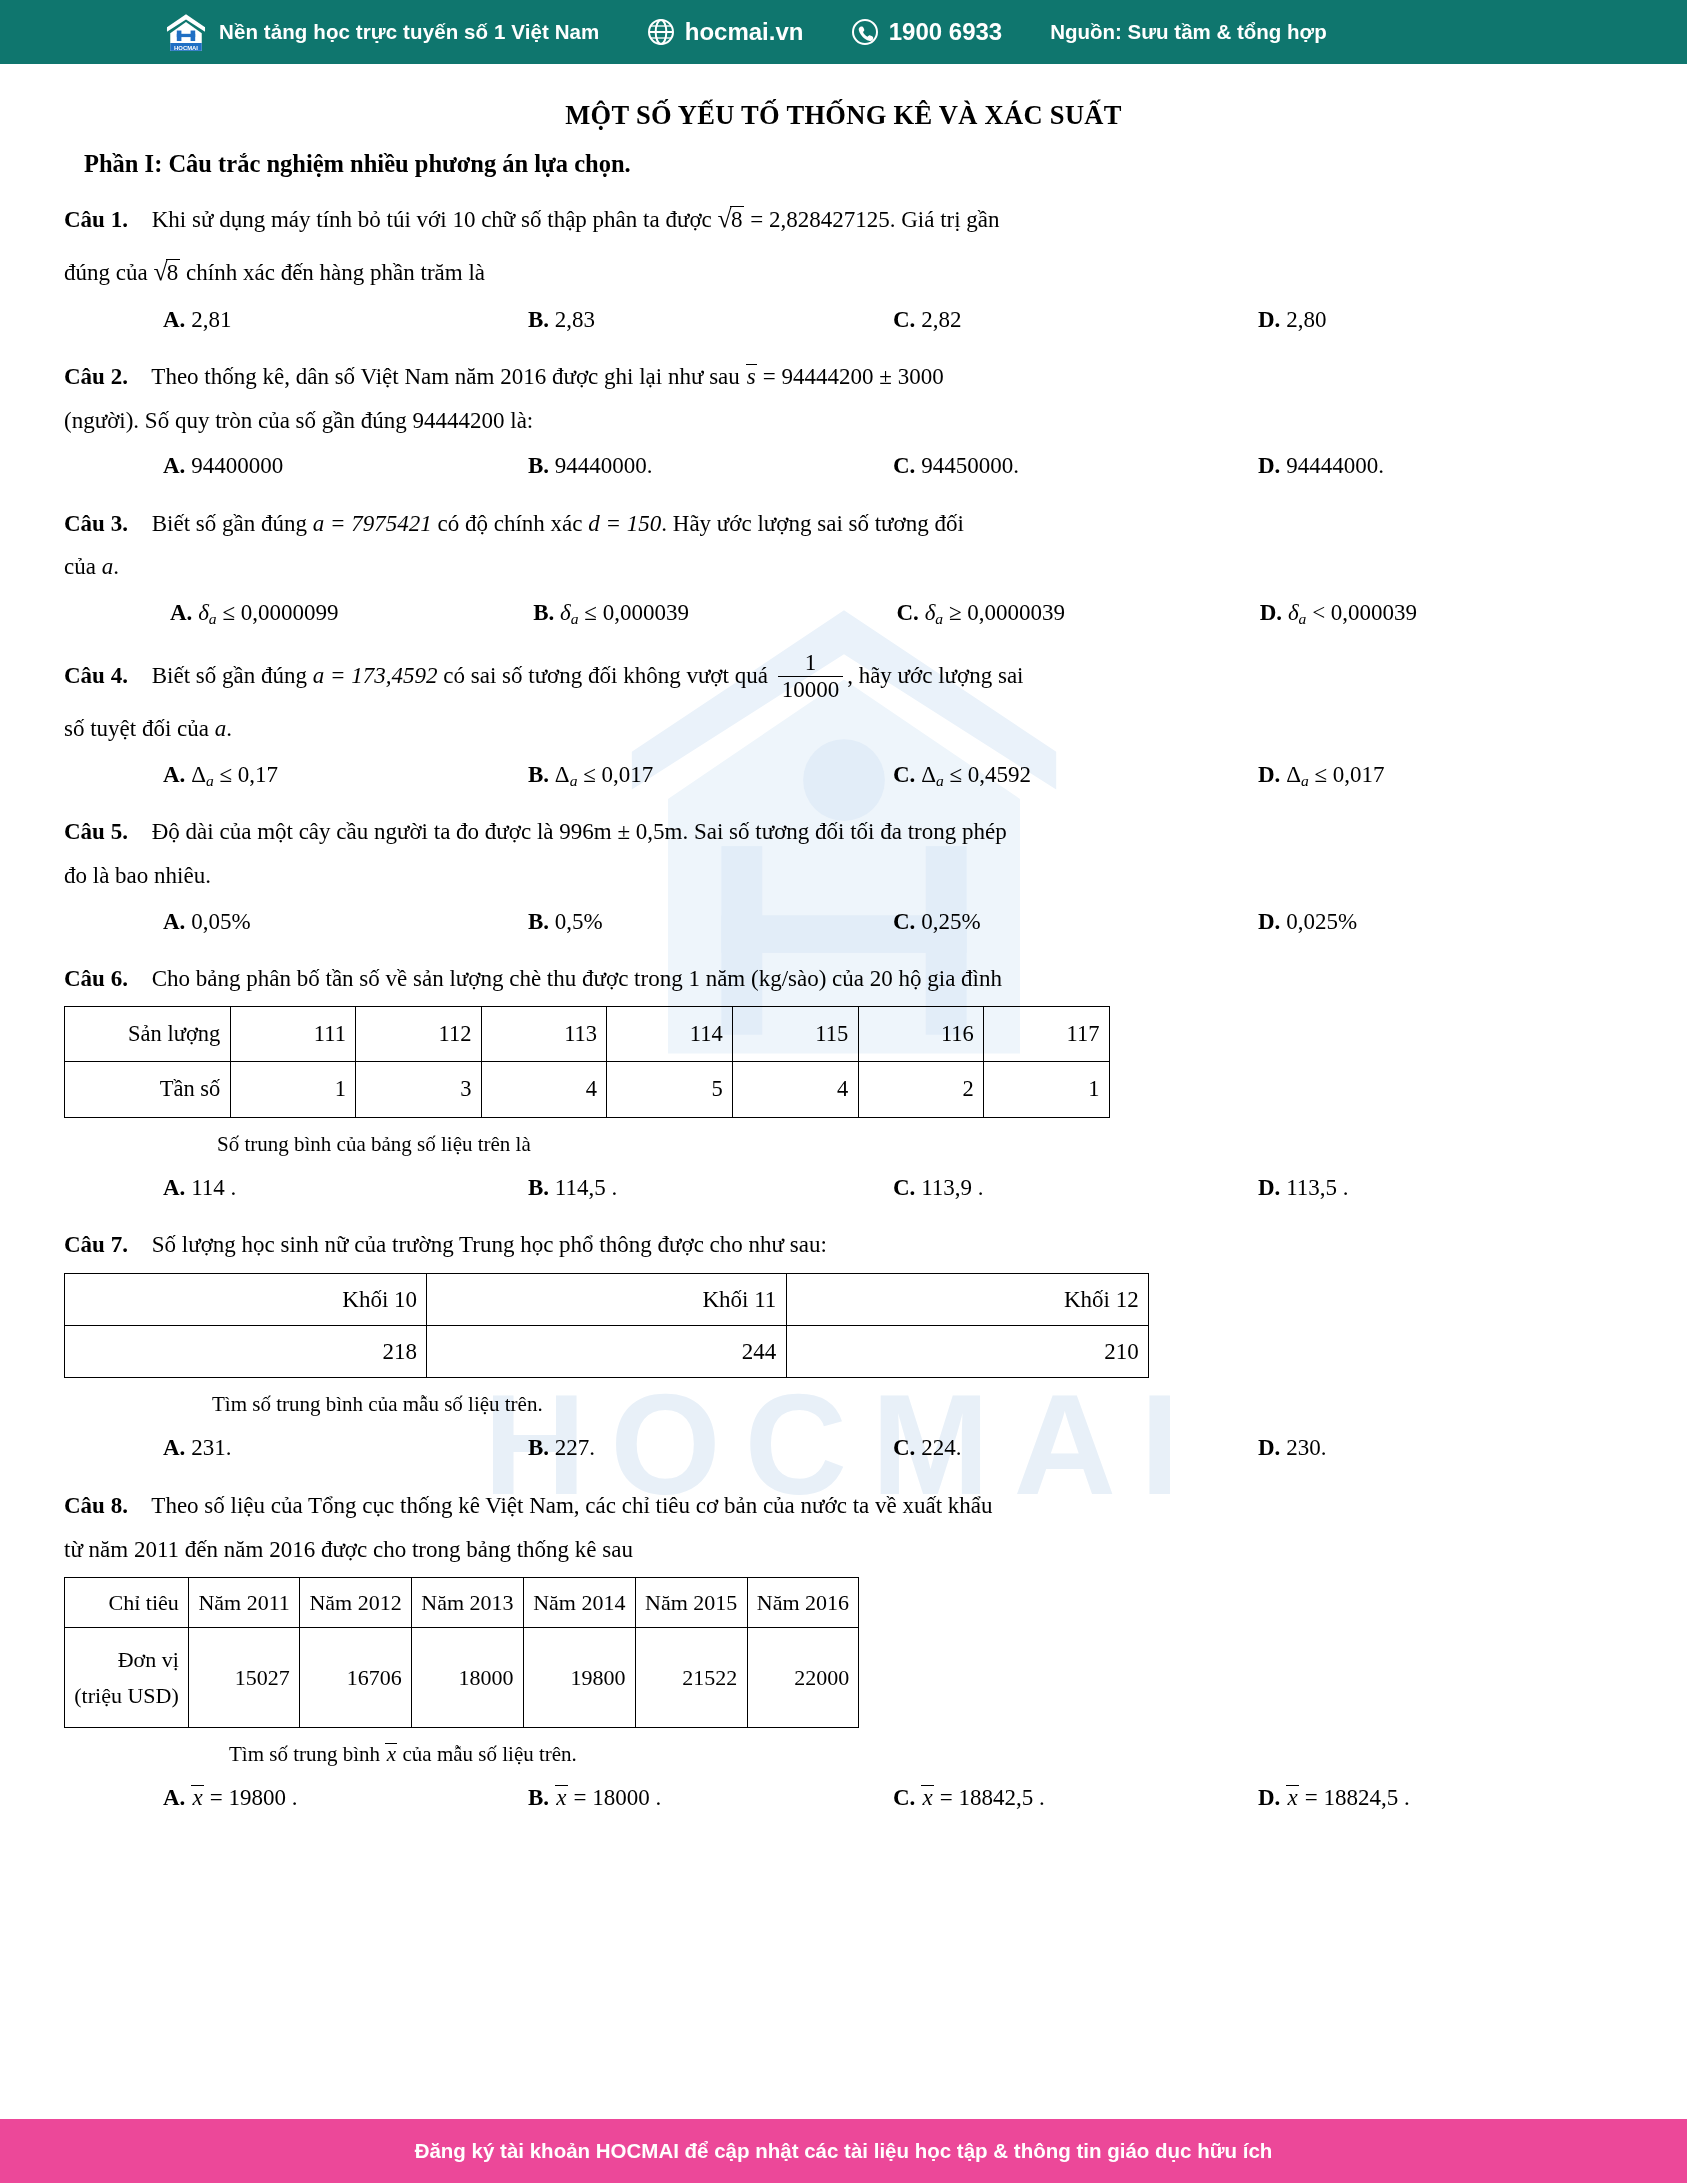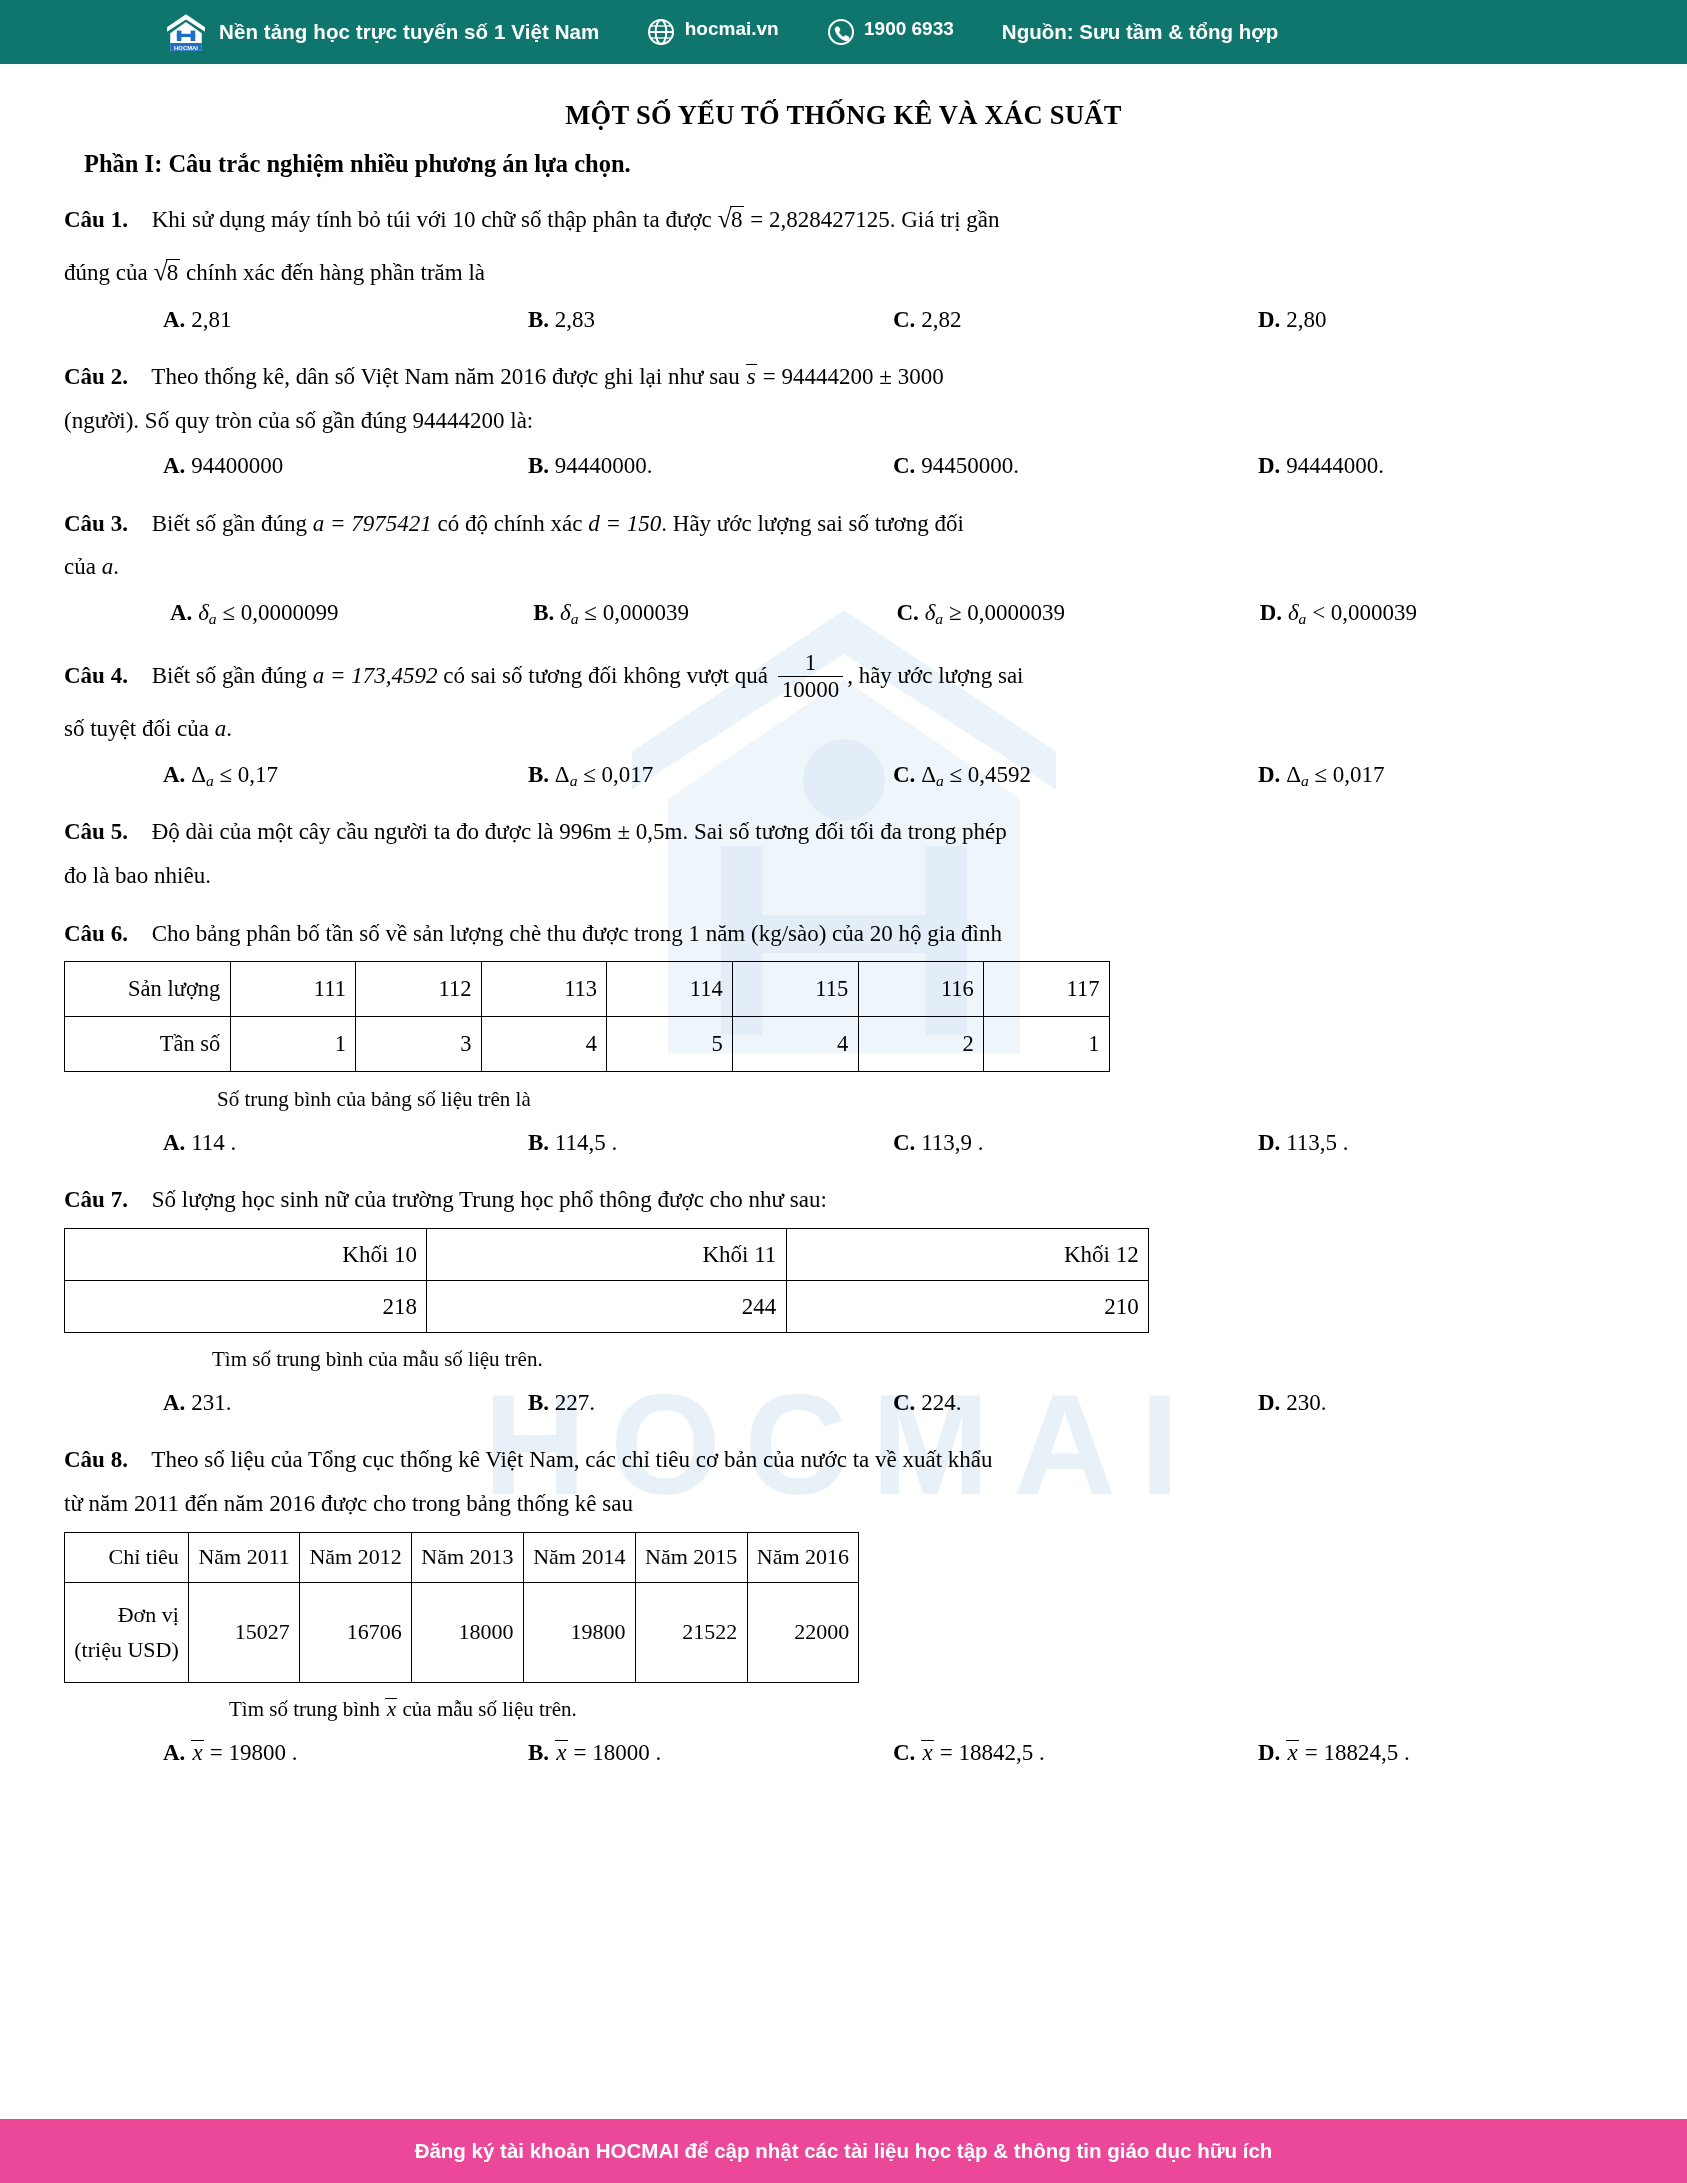--- a/index.html
+++ b/index.html
@@ -71,21 +71,22 @@
   }
   .topbar .slogan {
     font-size: 20.5px;
     font-weight: bold;
     letter-spacing: 0.1px;
     white-space: nowrap;
   }
   .topbar .sep { width: 48px; flex: none; }
   .topbar .item {
     display: flex;
-    font-size: 19px;
+    align-items: center;
+    font-size: 24px;
     font-weight: bold;
     white-space: nowrap;
   }
   .topbar .item .ic {
     width: 28px; height: 28px;
     margin-right: 9.3px;
     flex: none;
   }
   .topbar .source {
     font-size: 20.5px;
@@ -344,20 +345,26 @@
         <div class="ch"><b>C.</b> <span>Δ</span><span class="sub">a</span> <span>≤ 0,4592</span></div>
         <div class="ch"><b>D.</b> <span>Δ</span><span class="sub">a</span> <span>≤ 0,017</span></div>
       </div>
     </div>
 
     <div class="q">
       <span class="lbl">Câu 5.</span>
       <span>Độ dài của một cây cầu người ta đo được là</span>
       <span class="mathup">996m ± 0,5m</span><span>. Sai số tương đối tối đa trong phép</span>
       <div style="margin-top:6.6px">đo là bao nhiêu.</div>
+      <div class="choices">
+        <div class="ch"><b>A.</b> <span>0,05%</span></div>
+        <div class="ch"><b>B.</b> <span>0,5%</span></div>
+        <div class="ch"><b>C.</b> <span>0,25%</span></div>
+        <div class="ch"><b>D.</b> <span>0,025%</span></div>
+      </div>
     </div>
 
     <div class="q">
       <span class="lbl">Câu 6.</span>
       <span>Cho bảng phân bố tần số về sản lượng chè thu được trong 1 năm (kg/sào) của 20 hộ gia đình</span>
       <table class="tbl t6">
         <tbody>
             <tr>
           <td class="c0">Sản lượng</td>
           <td class="cx">111</td>

